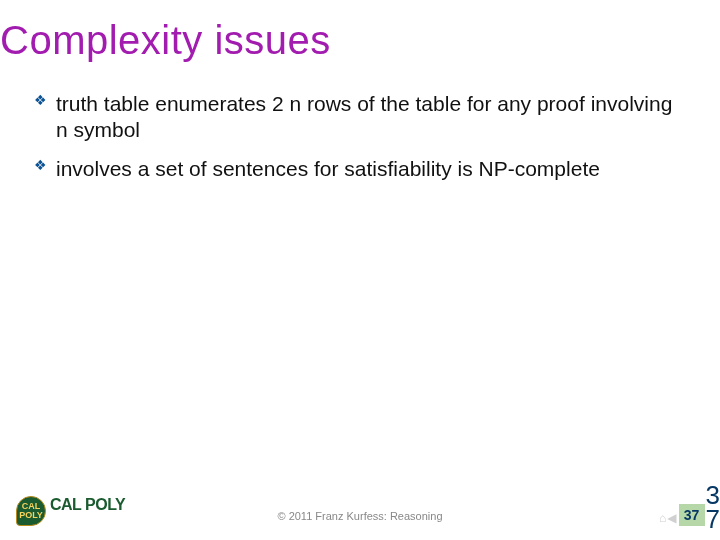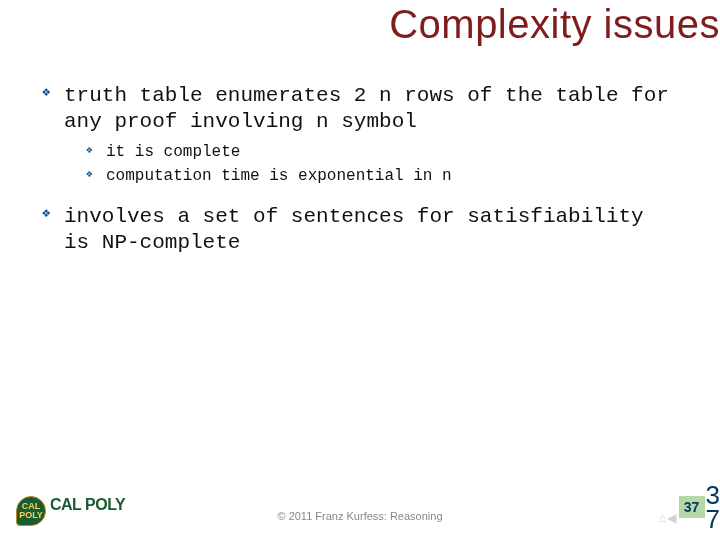--- a/index.html
+++ b/index.html
@@ -12,36 +12,35 @@
     overflow: hidden;
     position: relative;
   }
   .slide {
     width: 720px;
     height: 540px;
     position: relative;
     box-sizing: border-box;
   }
   .title {
-    text-align: right;
+    text-align: left;
     font-size: 40px;
     font-weight: 400;
-    color: #7f1d1d;
-    padding-top: 2px;
+    color: #a21caf;
+    padding-top: 18px;
     padding-bottom: 8px;
     letter-spacing: 0.5px;
   }
   .content {
     padding: 20px 34px 0 34px;
   }
   ul.level1 {
     list-style: none;
-    margin: 8px;
+    margin: 0;
     padding: 0;
-    font-family: Liberation Mono, monospace;
   }
   ul.level1 > li {
     position: relative;
     font-size: 21px;
     line-height: 1.22;
     color: #111;
     padding-left: 22px;
     margin-bottom: 14px;
   }
   ul.level1 > li::before {
@@ -142,21 +141,21 @@
   .page-num-box {
     background: #b6d7a8;
     color: #073763;
     font-size: 14px;
     font-weight: 600;
     width: 26px;
     height: 22px;
     display: flex;
     align-items: center;
     justify-content: center;
-    margin-bottom: 10px;
+    margin-bottom: 2px;
   }
   .big-page {
     font-size: 26px;
     color: #073763;
     line-height: 1;
     margin-left: 1px;
     margin-bottom: -4px;
     font-weight: 400;
     display: flex;
     flex-direction: column;
@@ -168,24 +167,20 @@
 <body>
 
 <div class="slide">
 
   <div class="title">Complexity issues</div>
 
   <div class="content">
     <ul class="level1">
       <li>
         <span>truth table enumerates 2 n rows of the table for any proof involving n symbol</span>
-        <ul class="level2">
-          <li>it is complete</li>
-          <li>computation time is exponential in n</li>
-        </ul>
       </li>
       <li>
         <span>involves a set of sentences for satisfiability is NP-complete</span>
         <ul class="level2">
         </ul>
       </li>
     </ul>
   </div>
 
   <div class="footer">

